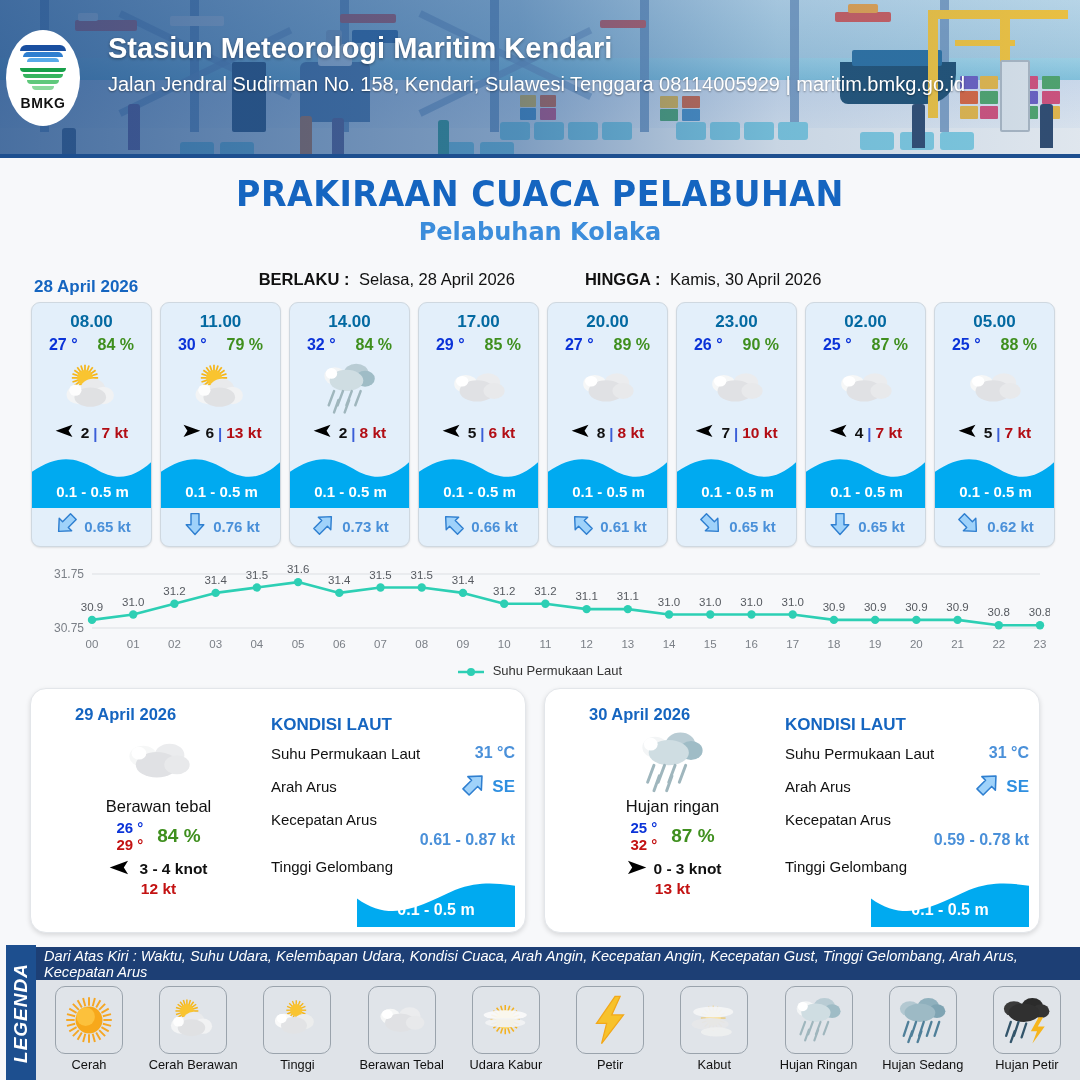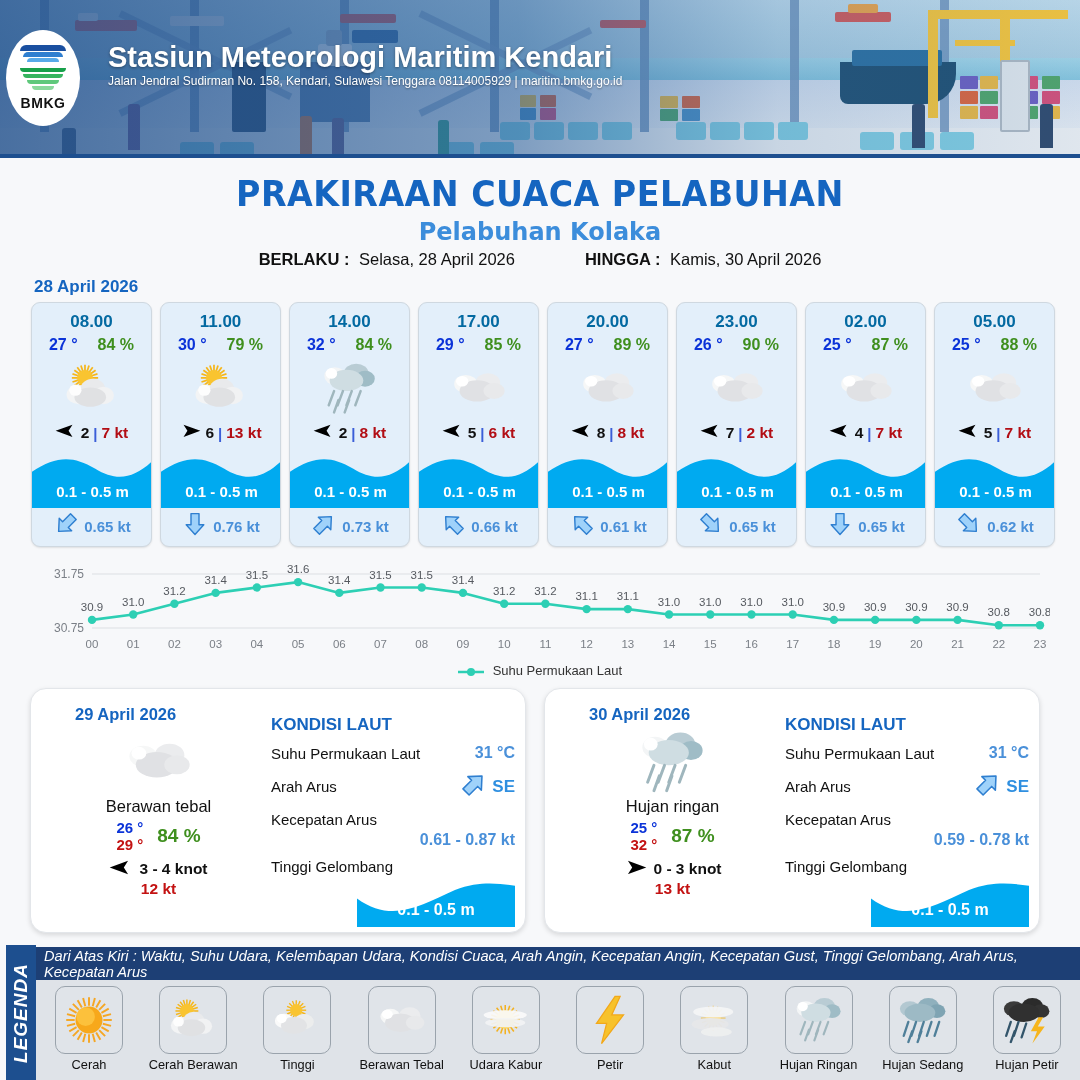--- a/index.html
+++ b/index.html
@@ -52,34 +52,34 @@
   .logo-arc i:nth-child(3){ top:13px; height:4px; background:#58a9e8; width:32px; left:7px;}
   .logo-green { width:46px; height:24px; margin-top:3px; position:relative; }
   .logo-green i { position:absolute; left:0; width:46px; height:4px; background:#17a04a; border-radius:0 0 30px 30px;}
   .logo-green i:nth-child(2){ top:6px; width:40px; left:3px; background:#36b45f;}
   .logo-green i:nth-child(3){ top:12px; width:32px; left:7px; background:#5fc87b;}
   .logo-green i:nth-child(4){ top:18px; width:22px; left:12px; background:#8ad99c;}
   .logo-text { font-size:14px; font-weight:bold; color:#111; letter-spacing:.5px; margin-top:3px;}
 
   .hdr-text { position:absolute; left:108px; top:30px; color:#fff; }
   .hdr-line1 { font-size:17.5px; font-weight:bold; letter-spacing:.4px; text-shadow:0 1px 2px rgba(0,0,0,.35); }
-  .hdr-line2 { font-size:29px; font-weight:bold; margin-top:11px; text-shadow:0 1px 3px rgba(0,0,0,.4); }
-  .hdr-line3 { font-size:12px; text-shadow:0 1px 2px rgba(0,0,0,.4); }
+  .hdr-line2 { font-size:29px; font-weight:bold; margin-top:2px; text-shadow:0 1px 3px rgba(0,0,0,.4); }
+  .hdr-line3 { font-size:20px; margin-top:8px; text-shadow:0 1px 2px rgba(0,0,0,.4); }
 
   
   .title-wrap { text-align:center; margin-top:16px; }
   .title-main {
     font-size:35px; font-weight:bold; color:#1565c0;
     letter-spacing:.5px;
     font-family:"DejaVu Sans", sans-serif;
     transform: scaleX(.95);
   }
   .title-sub { font-size:24px; font-weight:bold; color:#3c8ddb; margin-top:4px;
     font-family:"DejaVu Sans", sans-serif; }
-  .valid-row { margin-top:4px; display:flex; justify-content:center; gap:70px; font-size:16.5px;}
+  .valid-row { margin-top:24px; display:flex; justify-content:center; gap:70px; font-size:16.5px;}
   .valid-lbl { font-weight:bold; color:#111; }
   .valid-val { color:#111; margin-left:5px; }
 
   
   .date-label { position:absolute; left:34px; top:277px; font-size:17px; font-weight:bold; color:#1565c0; }
 
   
   .cards { position:absolute; left:31px; top:302px; display:flex; gap:8px; }
   .card {
     width:121px; height:245px;
@@ -569,21 +569,21 @@
   <ellipse cx="52" cy="28" rx="12" ry="9" fill="#e8e9eb"></ellipse>
   <ellipse cx="16" cy="17" rx="7" ry="6" fill="#ffffff"></ellipse>
   </svg>
       </div>
    <div class="c-wind">
      <span class="warrow"><svg width="22" height="13.64" viewBox="0 0 34 21" style="transform:rotate(180deg)">
   <path d="M33 10.5 L7 1 L13 10.5 L7 20 Z" fill="#000"></path>
           </svg></span>
      <span class="c-wdir">7</span>
      <span class="c-sep">|</span>
-     <span class="c-gust">2 kt</span>
+     <span class="c-gust">10 kt</span>
    </div>
    <div class="c-wave"><svg width="121" height="54" viewBox="0 0 121 54" preserveAspectRatio="none">
   <path d="M0 17.82 C 24.200000000000003 1.6199999999999999, 41.14 1.6199999999999999, 62.92 14.580000000000002
    C 84.69999999999999 28.080000000000002, 101.64 24.84, 121 6.4799999999999995 L 121 54 L 0 54 Z" fill="#00aaf0"></path>
         </svg></div>
    <div class="c-wavetxt">0.1 - 0.5 m</div>
    <div class="c-cur">
      <span><svg width="24" height="24" viewBox="0 0 30 30" style="transform:rotate(225deg)">
   <g transform="rotate(-90 15 15)">
   <path d="M15 2 L26 14 L20 14 L20 28 L10 28 L10 14 L4 14 Z" fill="#9fd2fa" stroke="#2f7fd0" stroke-width="1.8" stroke-linejoin="round"></path>

